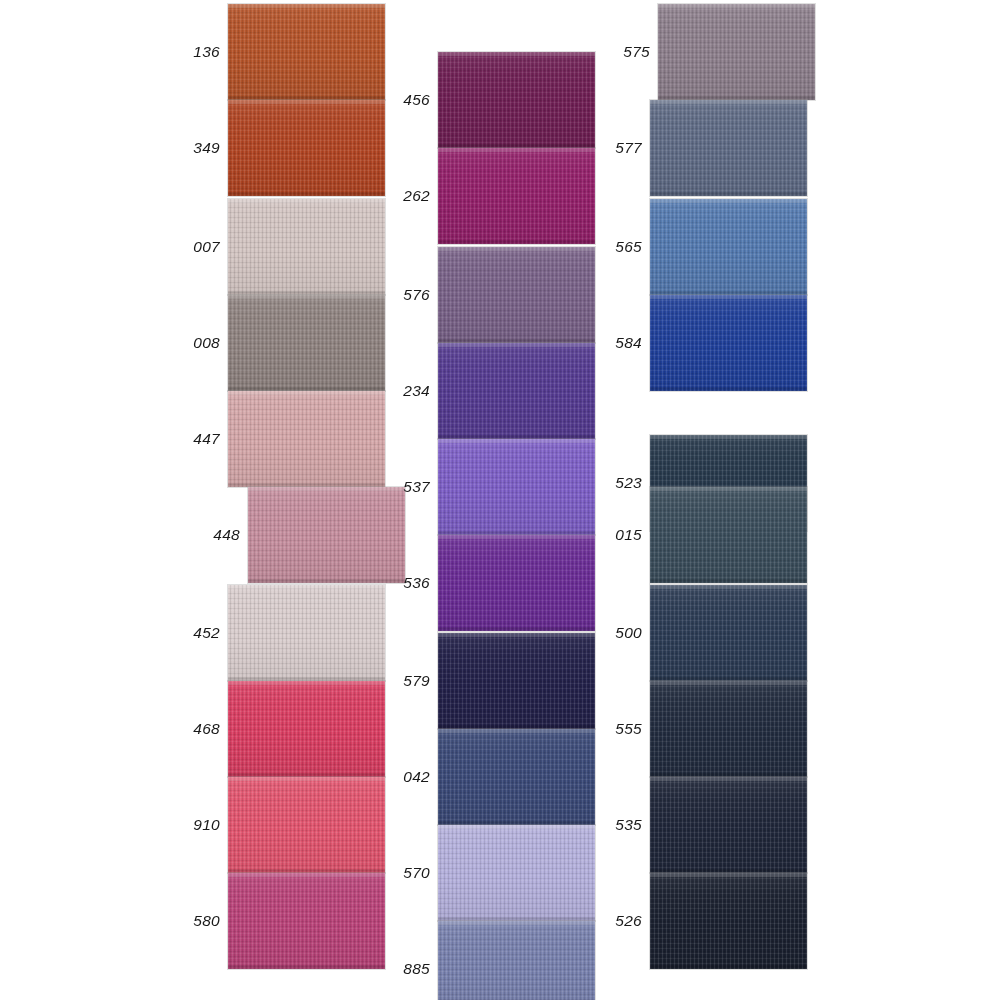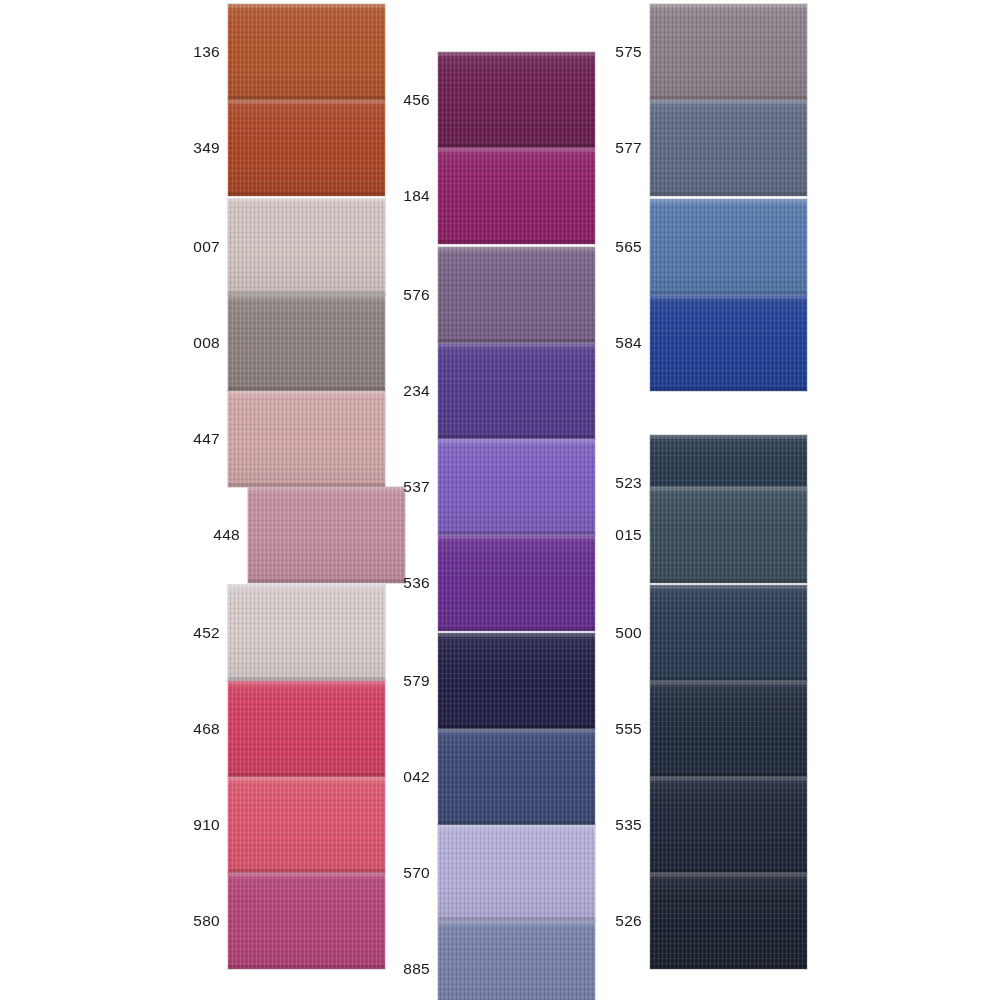--- a/index.html
+++ b/index.html
@@ -18,20 +18,21 @@
     position: relative;
     width: 1000px;
     height: 1000px;
     background: #ffffff;
   }
   .column {
     position: absolute;
     top: 0;
     width: 300px;
     height: 1000px;
+    font-style: italic;
   }
   .col-0 { left: 190px; }
   .col-1 { left: 400px; margin-top: 48px; }
   .col-2 { left: 612px; }
 
   .swatch-row {
     position: absolute;
     left: 0;
     width: 300px;
     height: 96px;
@@ -211,21 +212,21 @@
       <div class="swatch-row" style="top: 4px;">
         <div class="swatch-label">456</div>
         <div class="swatch-chip" style="background: rgb(111, 31, 84);">
           <div class="weave"></div>
           <div class="sheen"></div>
           <div class="edge-top"></div>
           <div class="edge-bottom"></div>
         </div>
       </div>
       <div class="swatch-row" style="top: 100px;">
-        <div class="swatch-label">184</div>
+        <div class="swatch-label">262</div>
         <div class="swatch-chip" style="background: rgb(147, 32, 106);">
           <div class="weave"></div>
           <div class="sheen"></div>
           <div class="edge-top"></div>
           <div class="edge-bottom"></div>
         </div>
       </div>
       <div class="swatch-row" style="top: 199px;">
         <div class="swatch-label">576</div>
         <div class="swatch-chip" style="background: rgb(121, 98, 136);">
@@ -293,21 +294,21 @@
         <div class="swatch-label">885</div>
         <div class="swatch-chip" style="background: rgb(119, 128, 173);">
           <div class="weave"></div>
           <div class="sheen"></div>
           <div class="edge-top"></div>
           <div class="edge-bottom"></div>
         </div>
       </div>
     </div>
     <div class="column col-2">
-      <div class="swatch-row" style="top: 4px;">
+      <div class="swatch-row" style="top: 4px; margin-left: 8px;">
         <div class="swatch-label">575</div>
         <div class="swatch-chip" style="background: rgb(141, 127, 140);">
           <div class="weave"></div>
           <div class="sheen"></div>
           <div class="edge-top"></div>
           <div class="edge-bottom"></div>
         </div>
       </div>
       <div class="swatch-row" style="top: 100px;">
         <div class="swatch-label">577</div>

